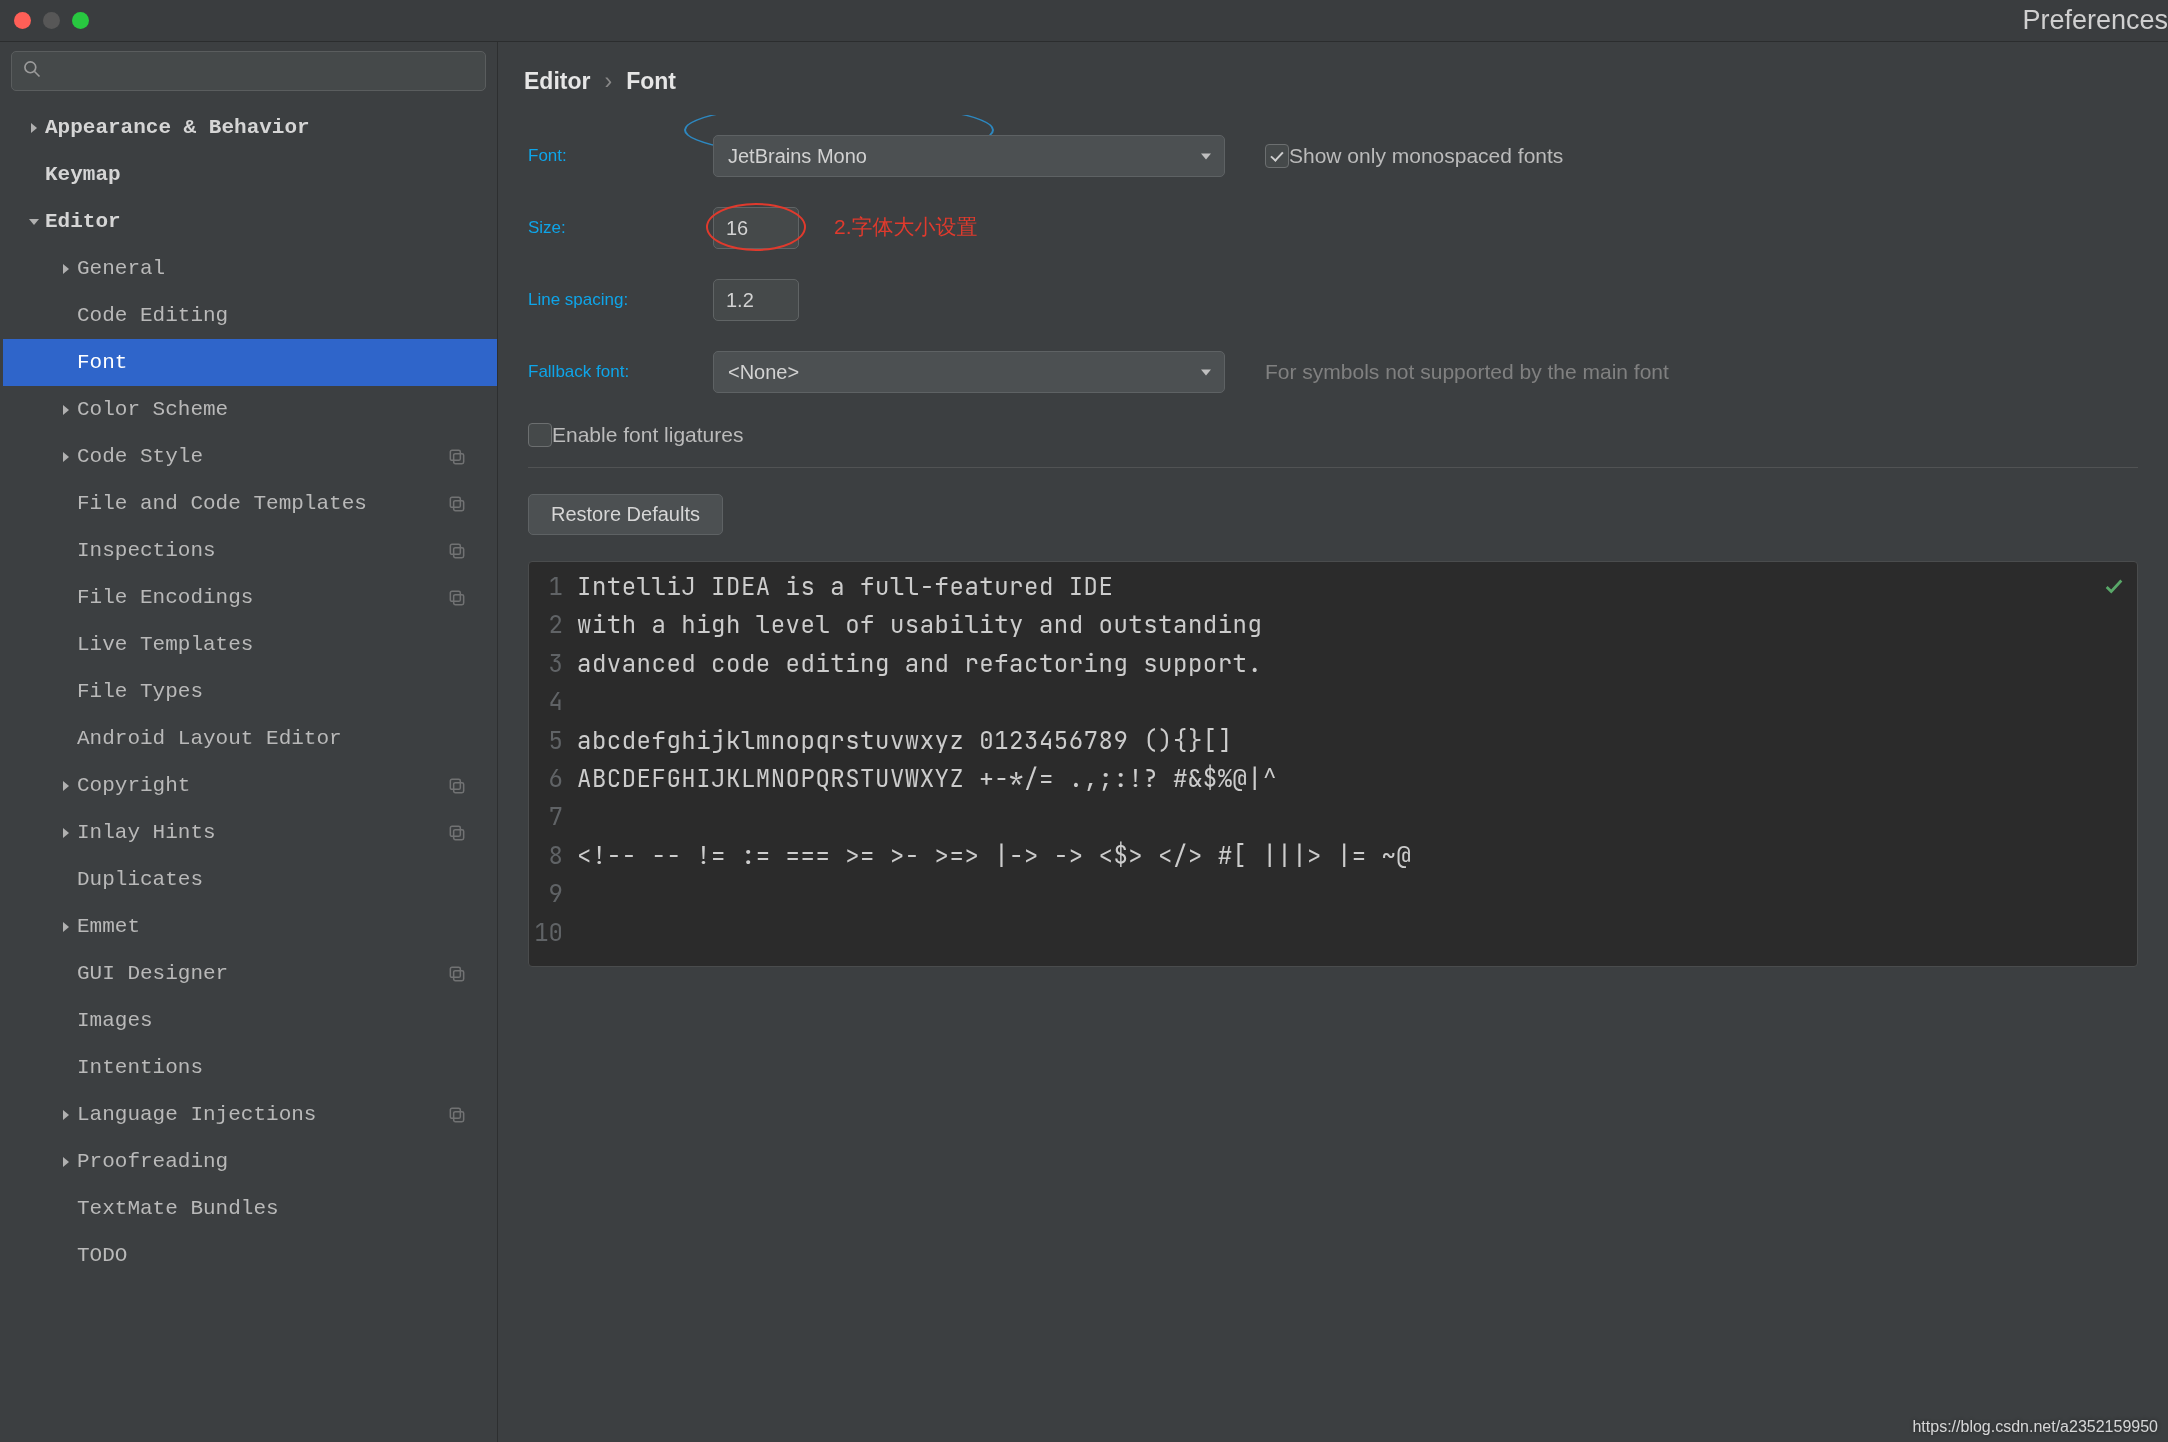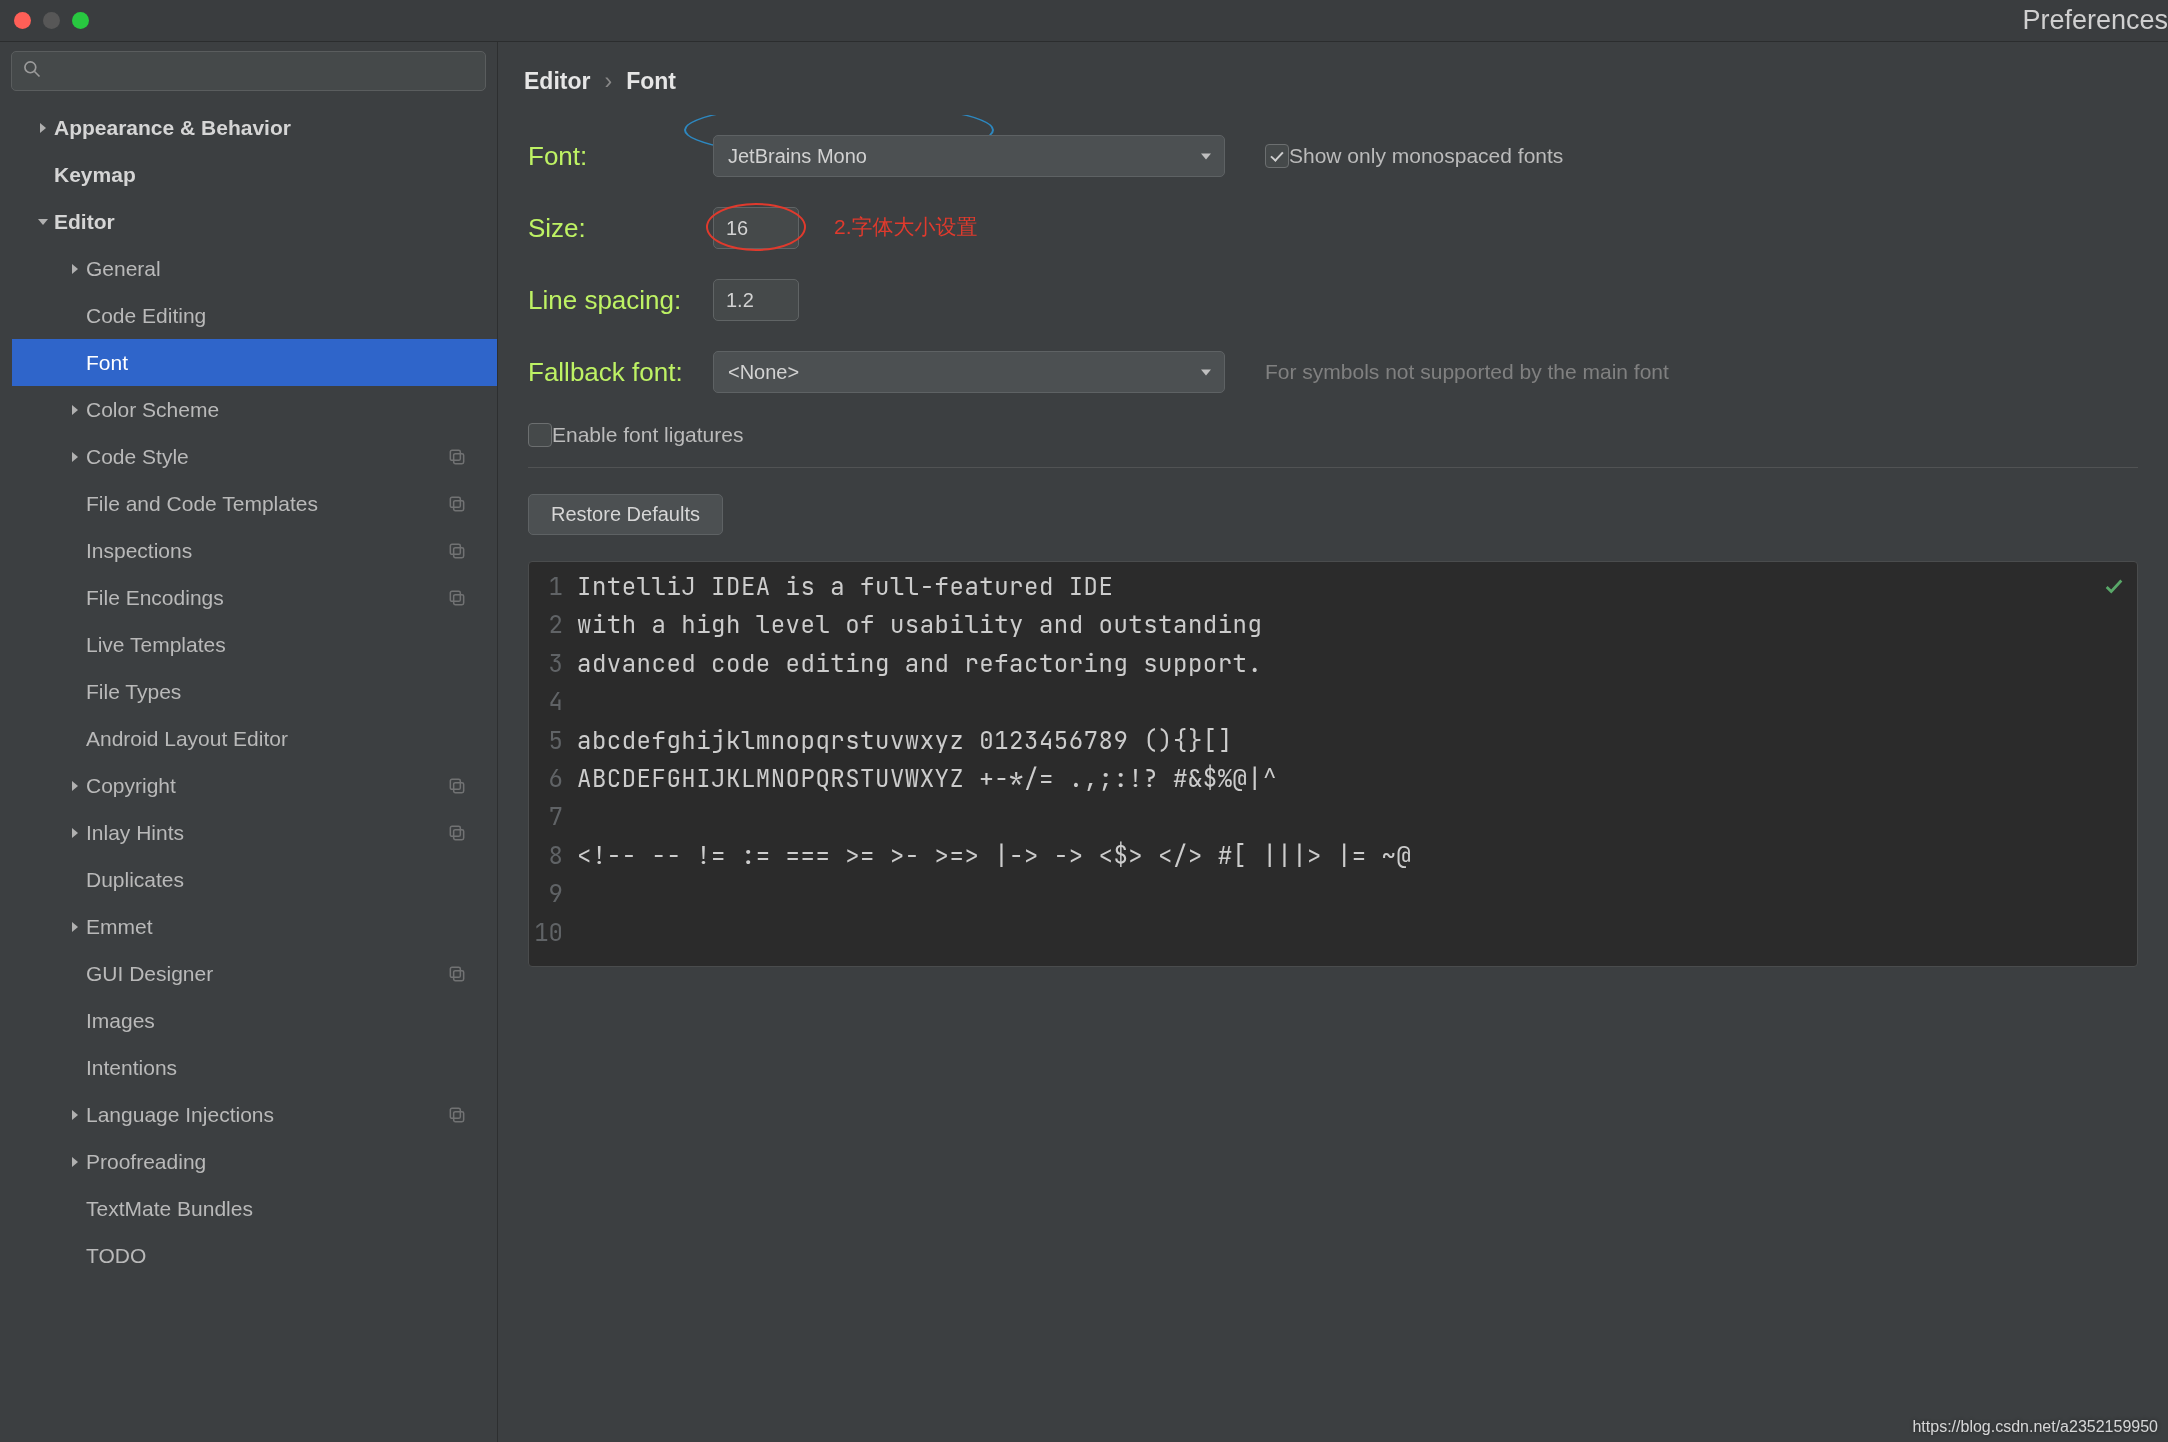--- a/index.html
+++ b/index.html
@@ -55,22 +55,23 @@
     color: #888;
   }
   .search svg { width: 20px; height: 20px; stroke: #9b9b9b; fill:none; }
   .search input {
     flex: 1; background: transparent; border: none; outline: none;
     color: #bbb; font-size: 19px;
   }
 
   .tree {
     flex: 1; overflow-y: auto;
-    padding: 6px 0 20px 12px;
+    padding: 6px 0 20px 3px;
     position: relative;
+    font-family: Liberation Mono, monospace;
   }
   .tree::-webkit-scrollbar { width: 15px; }
   .tree::-webkit-scrollbar-thumb { background:#57595a; border-radius:7px; }
   .tree::-webkit-scrollbar-track { background:transparent; }
 
   .node {
     display: flex; align-items: center;
     height: 47px;
     padding-right: 30px;
     cursor: pointer;
@@ -106,21 +107,21 @@
     color:#e6e6e6; font-size:23px; font-weight:600;
   }
   .breadcrumb .sep { color:#888; font-weight:400; }
 
   .content {
     flex:1; overflow:auto; padding: 20px 30px 40px 30px;
     position:relative;
   }
 
   .row { display:flex; align-items:center; margin-bottom: 30px; position:relative; }
-  .rowlabel { width: 185px; color:#bef264; font-size:26px; }
+  .rowlabel { width: 185px; color:#0ea5e9; font-size:17px; }
   .select {
     position:relative;
     width: 512px; height: 42px;
     background:#4c5052;
     border:1px solid #5e6264;
     border-radius:5px;
     display:flex; align-items:center;
     padding: 0 36px 0 14px;
     color:#d2d2d2; font-size:20px;
   }

